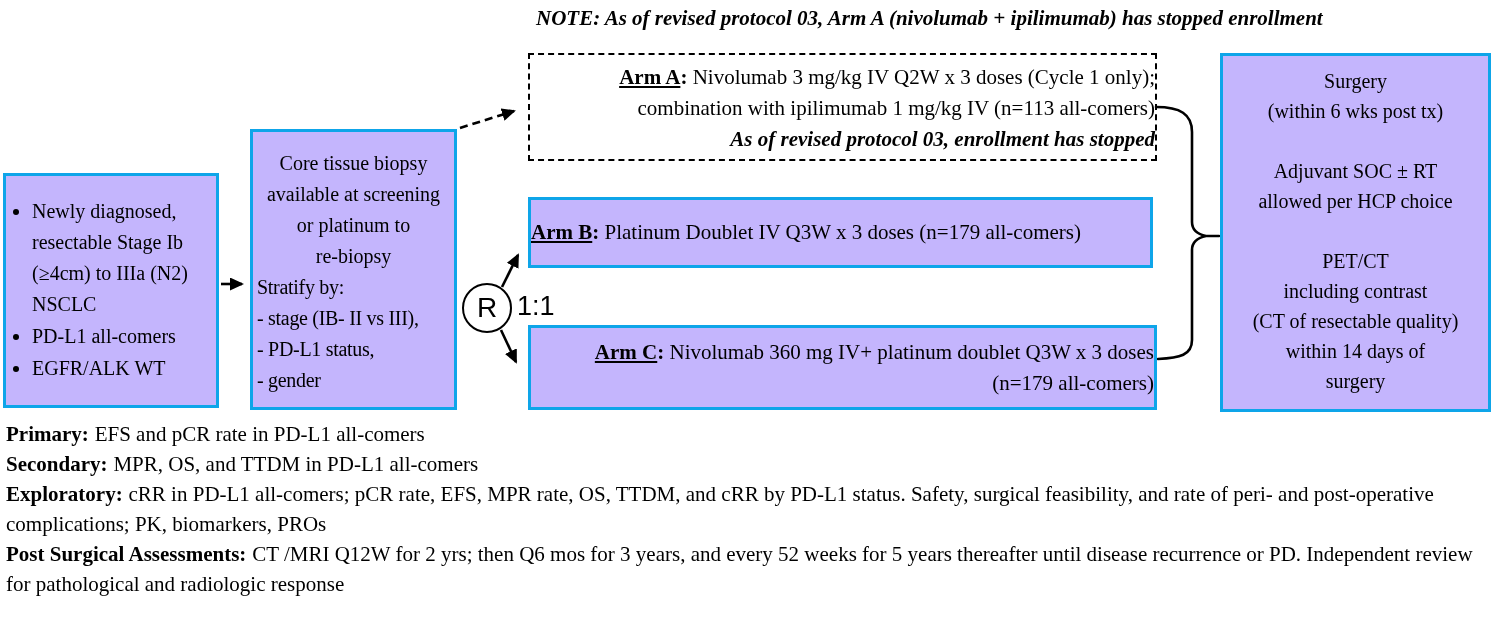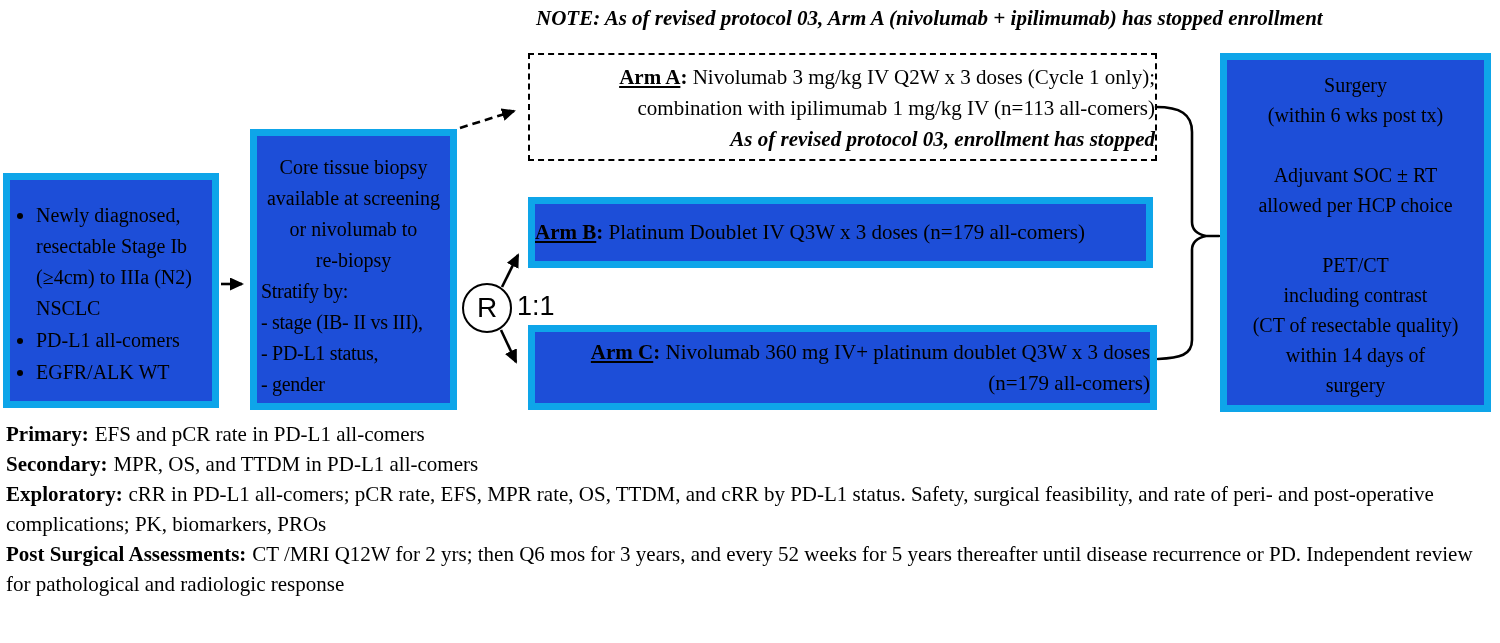--- a/index.html
+++ b/index.html
@@ -10,21 +10,21 @@
   .abs { position:absolute; box-sizing:border-box; }
 
   
   .note {
     left:536px; top:6px; width:920px;
     font-size:21px; font-weight:bold; font-style:italic;
     white-space:nowrap;
   }
 
   
-  .fbox { border:7px solid #0ea5e9; background:#1d4ed8; }
+  .fbox { border:3px solid #0ea5e9; background:#c4b5fd; }
 
   
   .elig { left:3px; top:173px; width:216px; height:235px; padding:20px 4px 0 6px; font-size:20px; }
   .elig ul { margin:0; padding:0 0 0 20px; list-style:disc; }
   .elig li { line-height:31px; padding-bottom:1px; }
 
   
   .biopsy { left:250px; top:129px; width:207px; height:281px; padding-top:16px; font-size:20px; line-height:31px; }
   .biopsy .ctr { text-align:center; }
   .biopsy .lft { text-align:left; padding-left:4px; white-space:nowrap; letter-spacing:-0.3px; }
@@ -96,21 +96,21 @@
     <ul>
       <li>Newly diagnosed, resectable Stage Ib (≥4cm) to IIIa (N2) NSCLC</li>
       <li>PD-L1 all-comers</li>
       <li>EGFR/ALK WT</li>
     </ul>
   </div>
 
   <div class="abs fbox biopsy">
     <div class="ctr">Core tissue biopsy</div>
     <div class="ctr">available at screening</div>
-    <div class="ctr">or nivolumab to</div>
+    <div class="ctr">or platinum to</div>
     <div class="ctr">re-biopsy</div>
     <div class="lft">Stratify by:</div>
     <div class="lft">- stage (IB- II vs III),</div>
     <div class="lft">- PD-L1 status,</div>
     <div class="lft">- gender</div>
   </div>
 
   <div class="abs rcirc">
     <span>R</span>
   </div>

